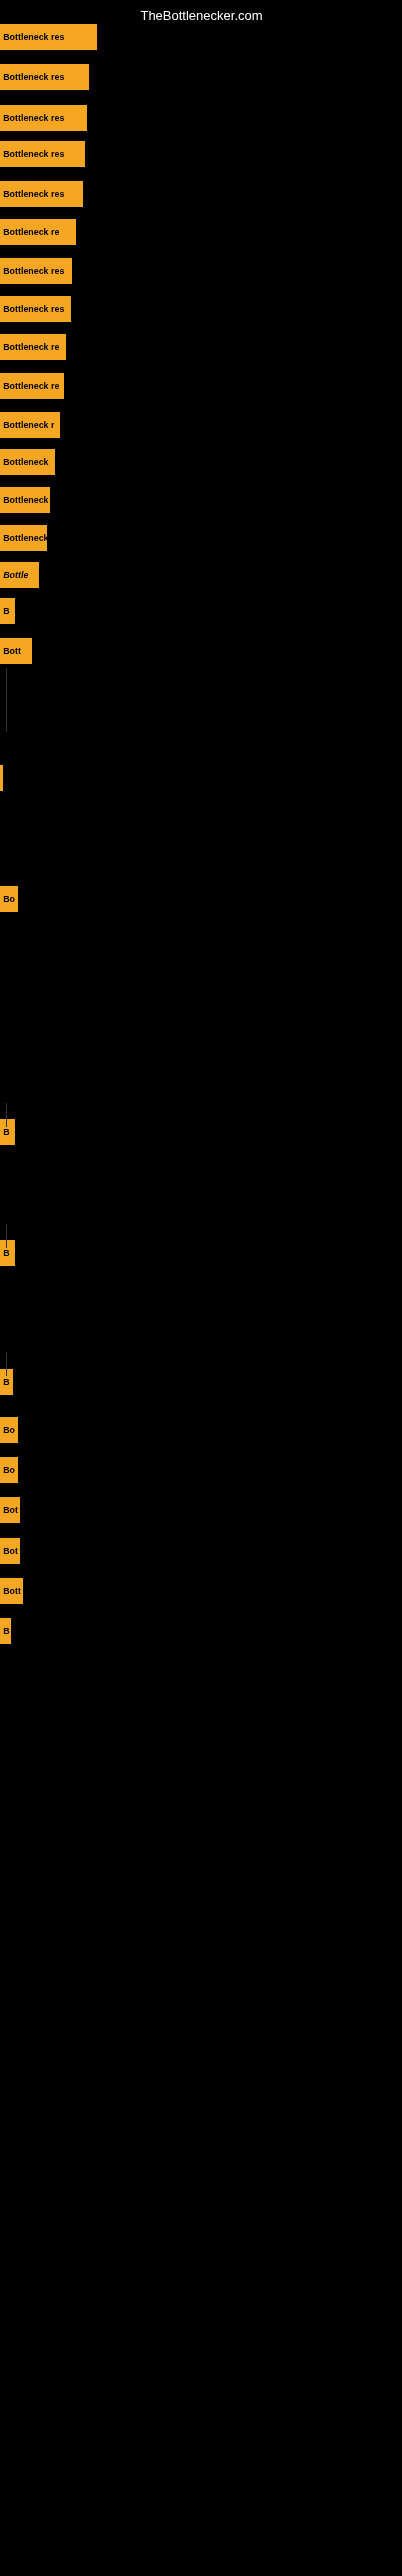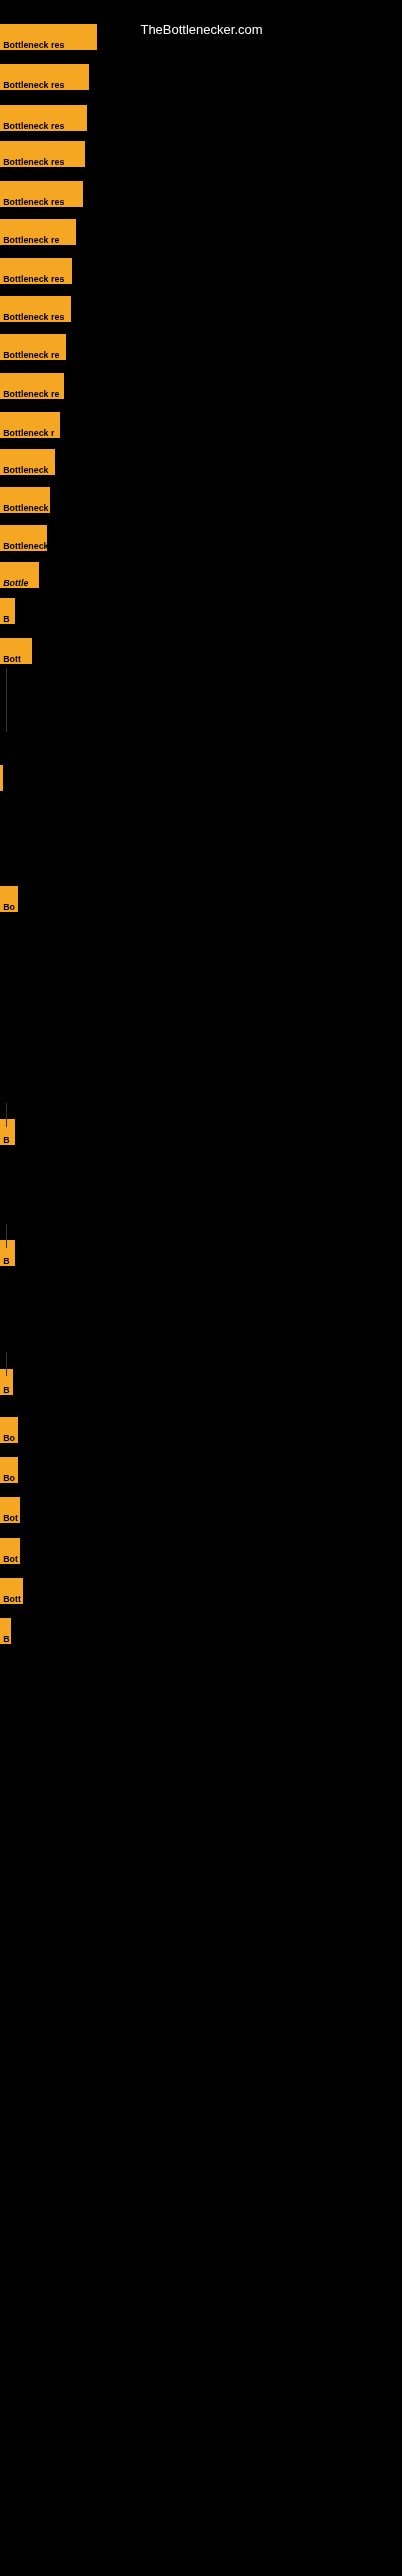--- a/index.html
+++ b/index.html
@@ -15,32 +15,32 @@
       font-family: Arial, sans-serif;
       position: relative;
     }
 
     .site-title {
       text-align: center;
       color: #ffffff;
       font-size: 13px;
       padding: 6.4px 0;
       position: absolute;
-      top: 16px;
+      top: 2px;
       left: 0;
       right: 0;
     }
 
     .bottleneck-bar {
       position: absolute;
       left: 0;
       height: 26px;
       background-color: #f5a623;
       display: flex;
-      align-items: flex-end;
+      align-items: center;
       padding-left: 3.2px;
     }
 
     .bottleneck-bar span {
       color: #000000;
       font-size: 8.9px;
       font-weight: bold;
       white-space: nowrap;
       overflow: hidden;
     }

